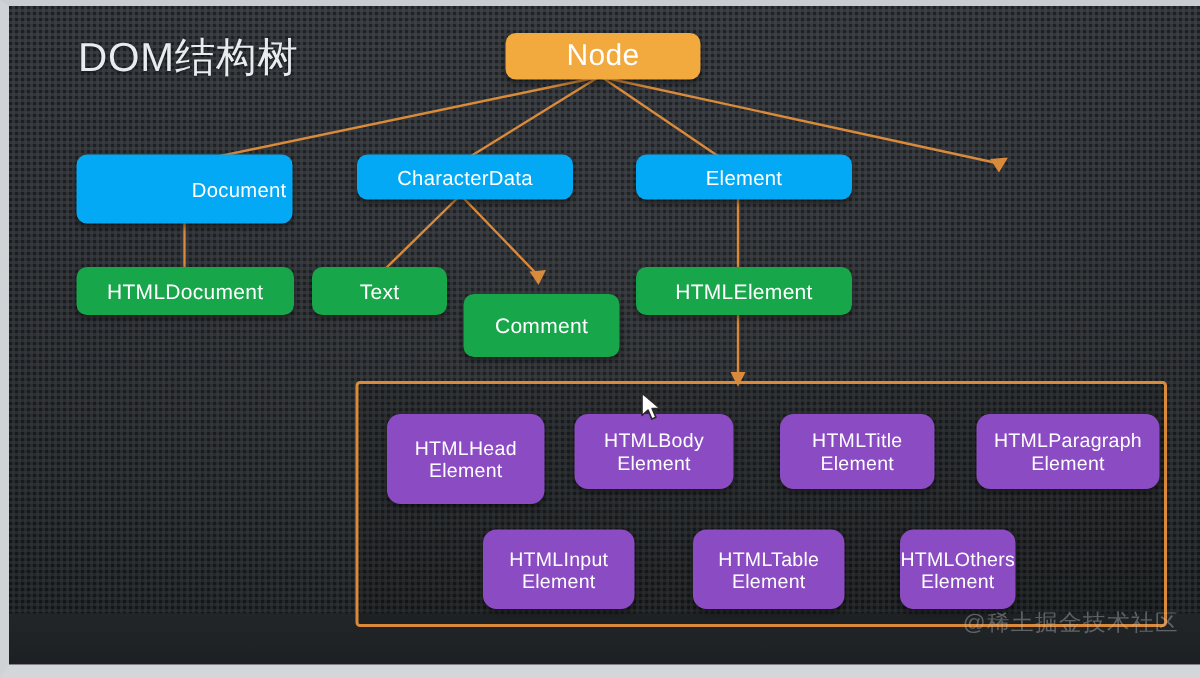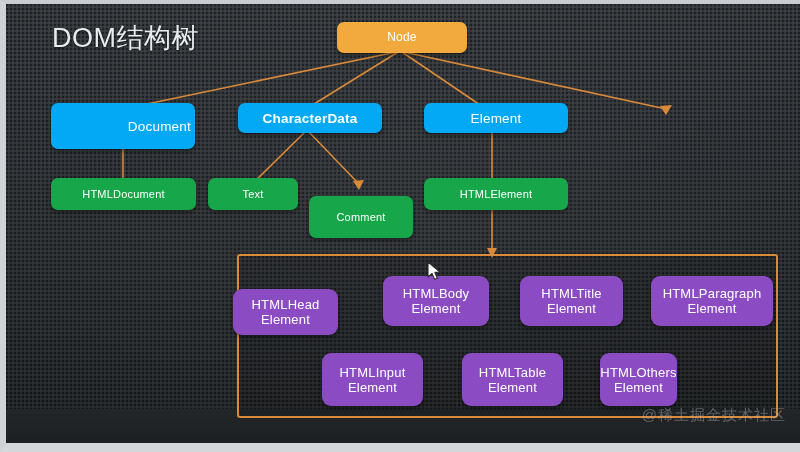--- a/index.html
+++ b/index.html
@@ -66,23 +66,23 @@
     color:#ffffff;
     font-size:13px;
     line-height:15px;
     letter-spacing:.2px;
     box-shadow:0 2px 4px rgba(0,0,0,.45);
     z-index:20;
     padding:0 4px;
   }
   .node .lbl{white-space:pre-line;}
 
-  .n-root{background:#f2a93e;color:#fff;font-size:12px;}
+  .n-root{background:#f2a93e;color:#fff;font-size:20px;}
   .n-blue{background:#03a9f4;font-size:13.5px;}
-  .n-green{background:#17a64a;font-size:11px;}
+  .n-green{background:#17a64a;font-size:14px;}
   .n-purple{background:#8b4bc2;font-size:13px;border-radius:9px;}
 
   #group-box{
     position:absolute;
     left:231px;top:250px;width:541px;height:164px;
     box-sizing:border-box;
     border:2px solid #d98a3a;
     border-radius:3px;
     z-index:10;
     background:rgba(0,0,0,.10);
@@ -151,41 +151,41 @@
 
     <div id="group-box"></div>
 
     <div class="node n-root" style="left:331px;top:18px;width:130px;height:31px;">
       <span class="lbl">Node</span>
     </div>
 
     <div class="node n-blue" style="left:45px;top:99px;width:144px;height:46px;justify-content:flex-end;">
       <span class="lbl">Document</span>
     </div>
-    <div class="node n-blue" style="left:232px;top:99px;width:144px;height:30px;font-weight:bold;">
+    <div class="node n-blue" style="left:232px;top:99px;width:144px;height:30px;">
       <span class="lbl">CharacterData</span>
     </div>
     <div class="node n-blue" style="left:418px;top:99px;width:144px;height:30px;">
       <span class="lbl">Element</span>
     </div>
 
     <div class="node n-green" style="left:45px;top:174px;width:145px;height:32px;">
       <span class="lbl">HTMLDocument</span>
     </div>
     <div class="node n-green" style="left:202px;top:174px;width:90px;height:32px;">
       <span class="lbl">Text</span>
     </div>
     <div class="node n-green" style="left:303px;top:192px;width:104px;height:42px;justify-content:center;">
       <span class="lbl">Comment</span>
     </div>
     <div class="node n-green" style="left:418px;top:174px;width:144px;height:32px;">
       <span class="lbl">HTMLElement</span>
     </div>
 
-    <div class="node n-purple" style="left:227px;top:272px;width:105px;height:46px;margin-top:13px;">
+    <div class="node n-purple" style="left:252px;top:272px;width:105px;height:60px;">
       <span class="lbl">HTMLHead
 Element</span>
     </div>
     <div class="node n-purple" style="left:377px;top:272px;width:106px;height:50px;">
       <span class="lbl">HTMLBody
 Element</span>
     </div>
     <div class="node n-purple" style="left:514px;top:272px;width:103px;height:50px;">
       <span class="lbl">HTMLTitle
 Element</span>

